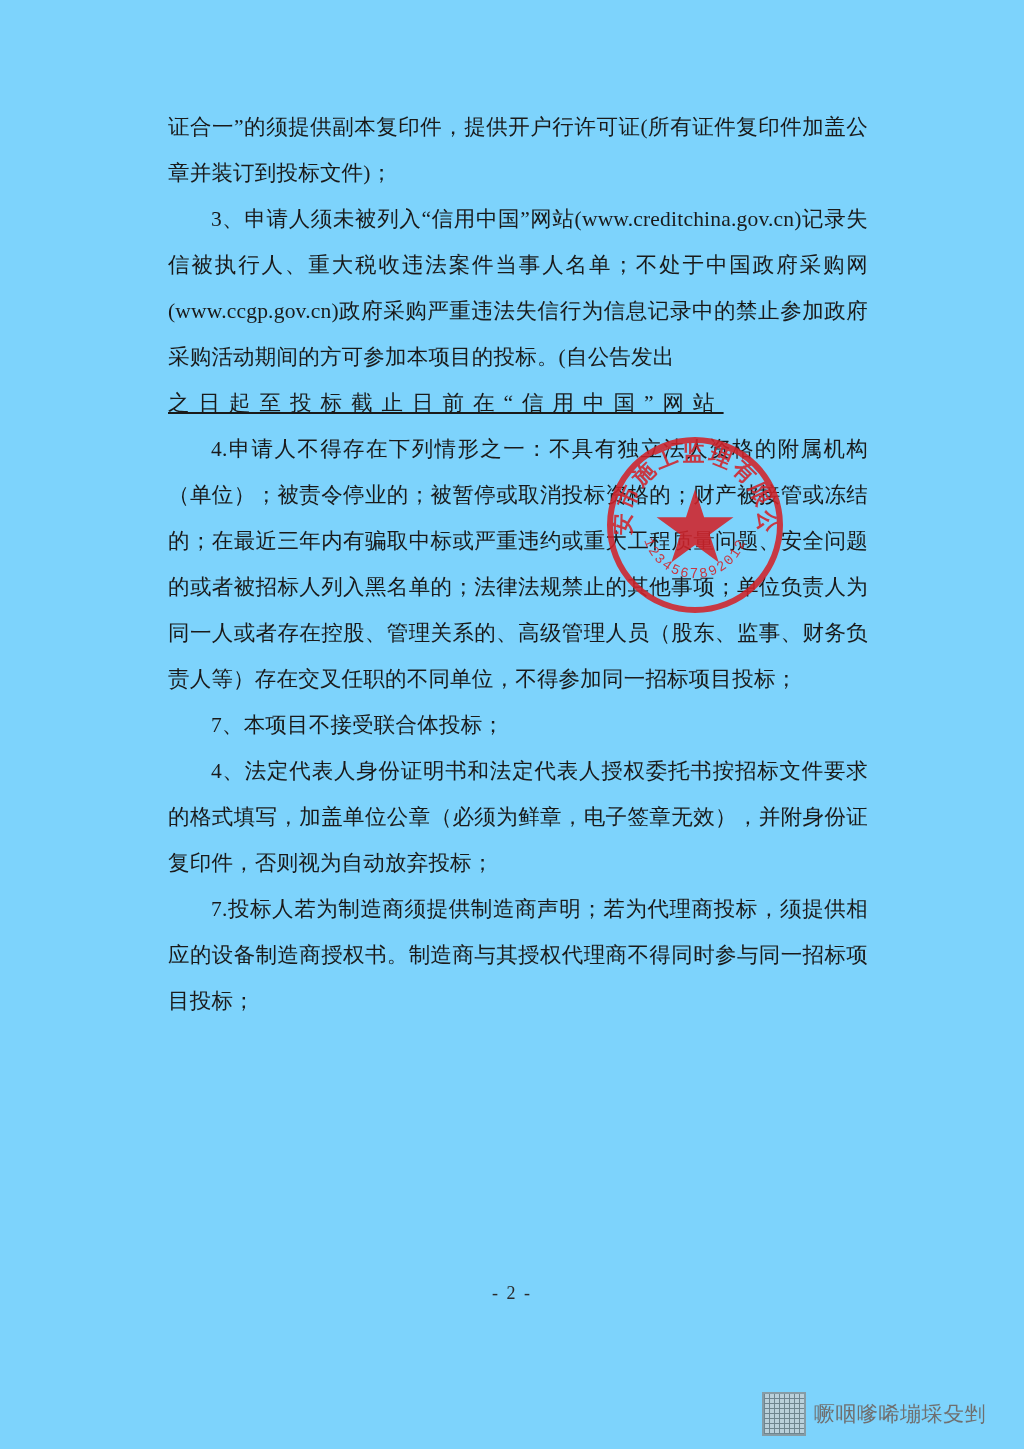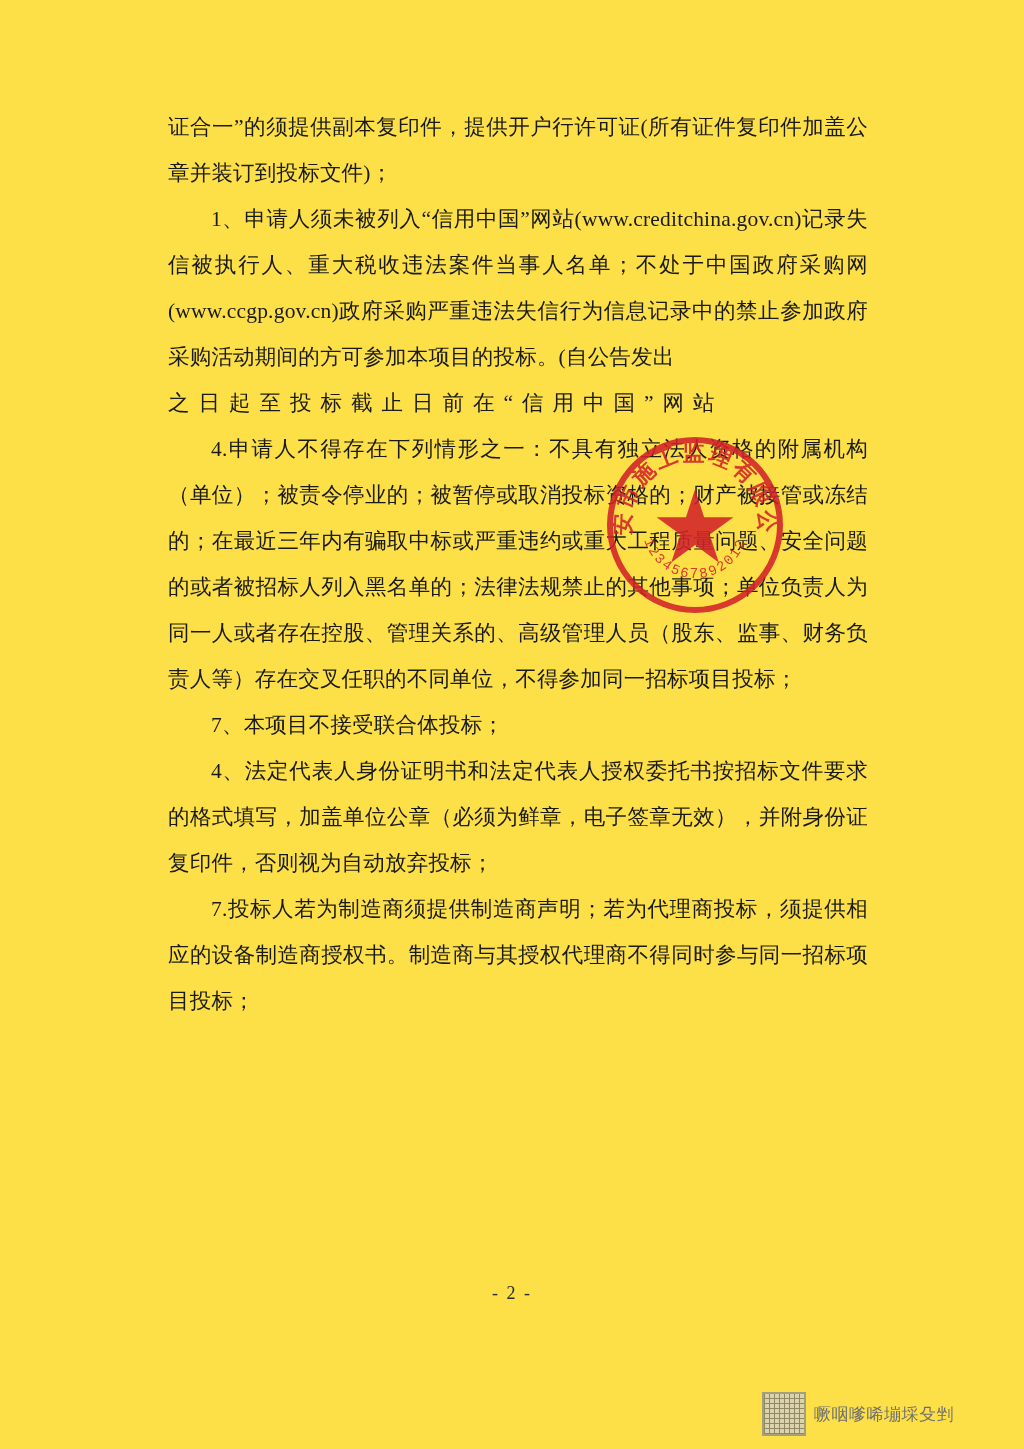--- a/index.html
+++ b/index.html
@@ -7,21 +7,21 @@
     padding: 0;
     background: #ffffff;
   }
   body {
     font-family: "Liberation Serif", "DejaVu Serif", serif;
   }
   #page {
     position: relative;
     width: 1024px;
     height: 1449px;
-    background: #fde047;
+    background: #7dd3fc;
     overflow: hidden;
   }
   #doc-body {
     position: absolute;
     left: 168px;
     top: 104px;
     width: 700px;
   }
   .para {
     font-size: 21.5px;
@@ -31,20 +31,21 @@
     text-align: justify;
     text-justify: inter-ideograph;
     margin: 0;
     white-space: pre-wrap;
   }
   .para.indent {
     text-indent: 2em;
   }
   .spread {
     letter-spacing: 9px;
+    text-decoration: underline;
   }
   
   #seal {
     position: absolute;
     left: 600px;
     top: 430px;
     width: 190px;
     height: 190px;
     pointer-events: none;
     opacity: 0.88;
@@ -77,35 +78,35 @@
     background:
       linear-gradient(90deg, #6b6b6b 1px, transparent 1px),
       linear-gradient(0deg, #6b6b6b 1px, transparent 1px),
       #cfcfcf;
     background-size: 5px 5px, 5px 5px;
     border: 2px solid #8a8a8a;
     box-sizing: border-box;
     opacity: 0.75;
   }
   #footer-text {
-    font-size: 17px;
+    font-size: 21px;
     color: #6f6f6f;
     font-family: "DejaVu Sans", sans-serif;
     letter-spacing: 0.5px;
     white-space: nowrap;
   }
 </style>
 </head>
 <body>
 
 <div id="page">
 
   <div id="doc-body">
     <p class="para">证合一”的须提供副本复印件，提供开户行许可证(所有证件复印件加盖公章并装订到投标文件)；</p>
-    <p class="para indent">1、申请人须未被列入“信用中国”网站(www.creditchina.gov.cn)记录失信被执行人、重大税收违法案件当事人名单；不处于中国政府采购网(www.ccgp.gov.cn)政府采购严重违法失信行为信息记录中的禁止参加政府采购活动期间的方可参加本项目的投标。(自公告发出</p>
+    <p class="para indent">3、申请人须未被列入“信用中国”网站(www.creditchina.gov.cn)记录失信被执行人、重大税收违法案件当事人名单；不处于中国政府采购网(www.ccgp.gov.cn)政府采购严重违法失信行为信息记录中的禁止参加政府采购活动期间的方可参加本项目的投标。(自公告发出</p>
     <p class="para spread">之日起至投标截止日前在“信用中国”网站</p>
     <p class="para indent">4.申请人不得存在下列情形之一：不具有独立法人资格的附属机构（单位）；被责令停业的；被暂停或取消投标资格的；财产被接管或冻结的；在最近三年内有骗取中标或严重违约或重大工程质量问题、安全问题的或者被招标人列入黑名单的；法律法规禁止的其他事项；单位负责人为同一人或者存在控股、管理关系的、高级管理人员（股东、监事、财务负责人等）存在交叉任职的不同单位，不得参加同一招标项目投标；</p>
     <p class="para indent">7、本项目不接受联合体投标；</p>
     <p class="para indent">4、法定代表人身份证明书和法定代表人授权委托书按招标文件要求的格式填写，加盖单位公章（必须为鲜章，电子签章无效），并附身份证复印件，否则视为自动放弃投标；</p>
     <p class="para indent">7.投标人若为制造商须提供制造商声明；若为代理商投标，须提供相应的设备制造商授权书。制造商与其授权代理商不得同时参与同一招标项目投标；</p>
   </div>
 
   <div id="seal">
     <svg width="190" height="190" viewBox="0 0 190 190" xmlns="http://www.w3.org/2000/svg">
       <defs>

